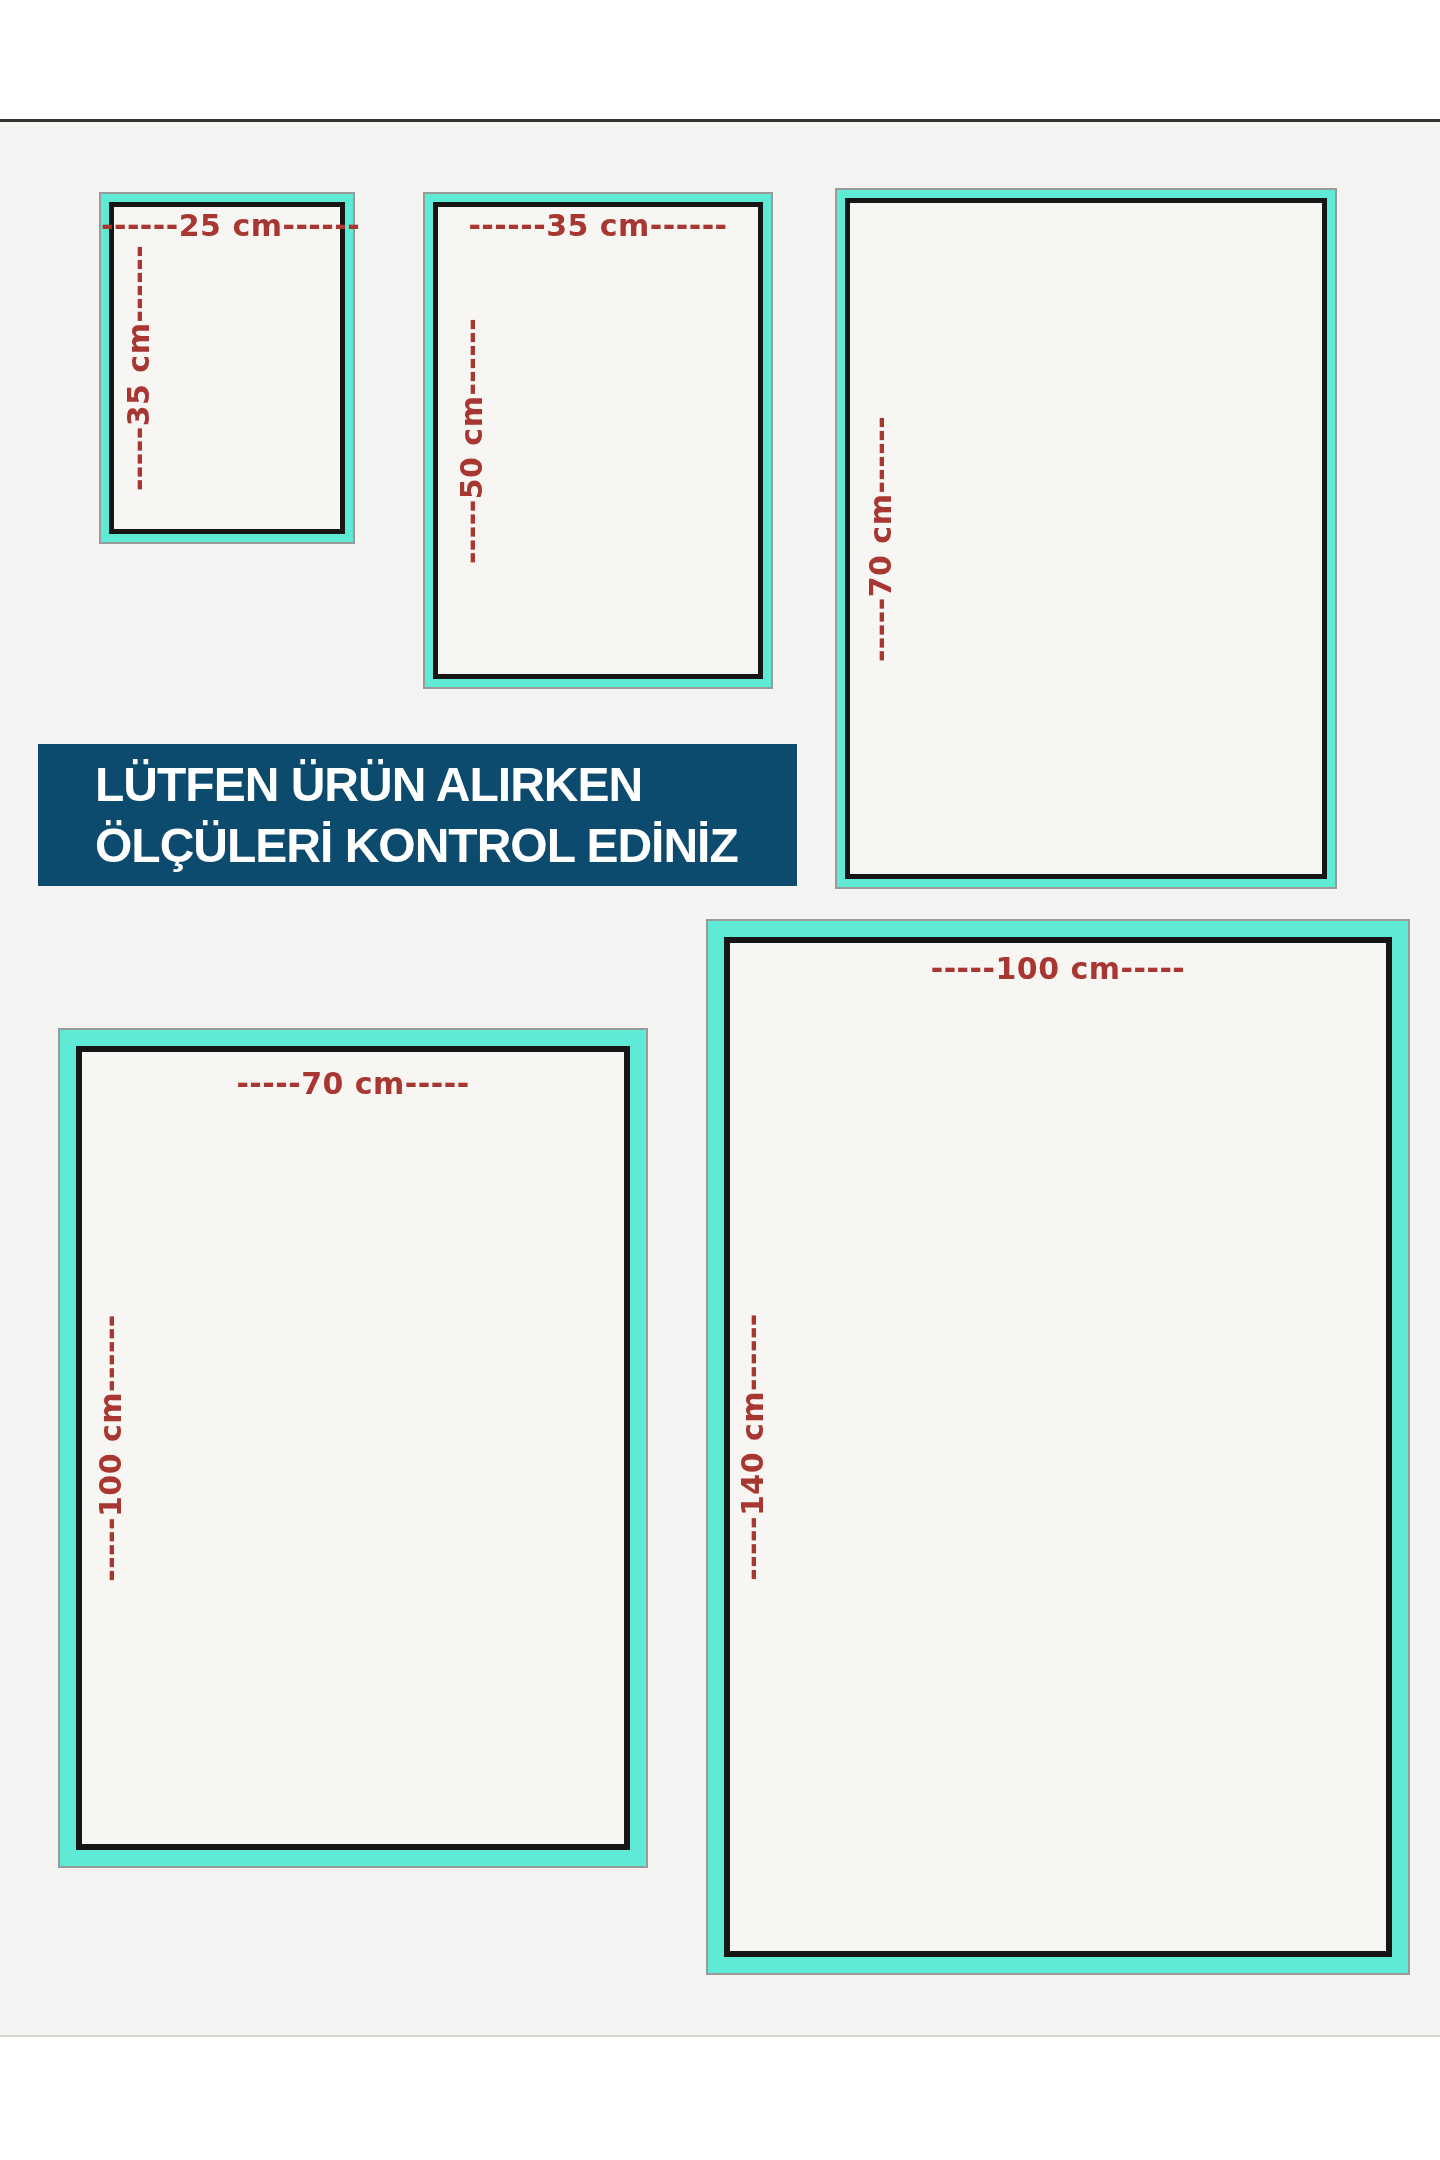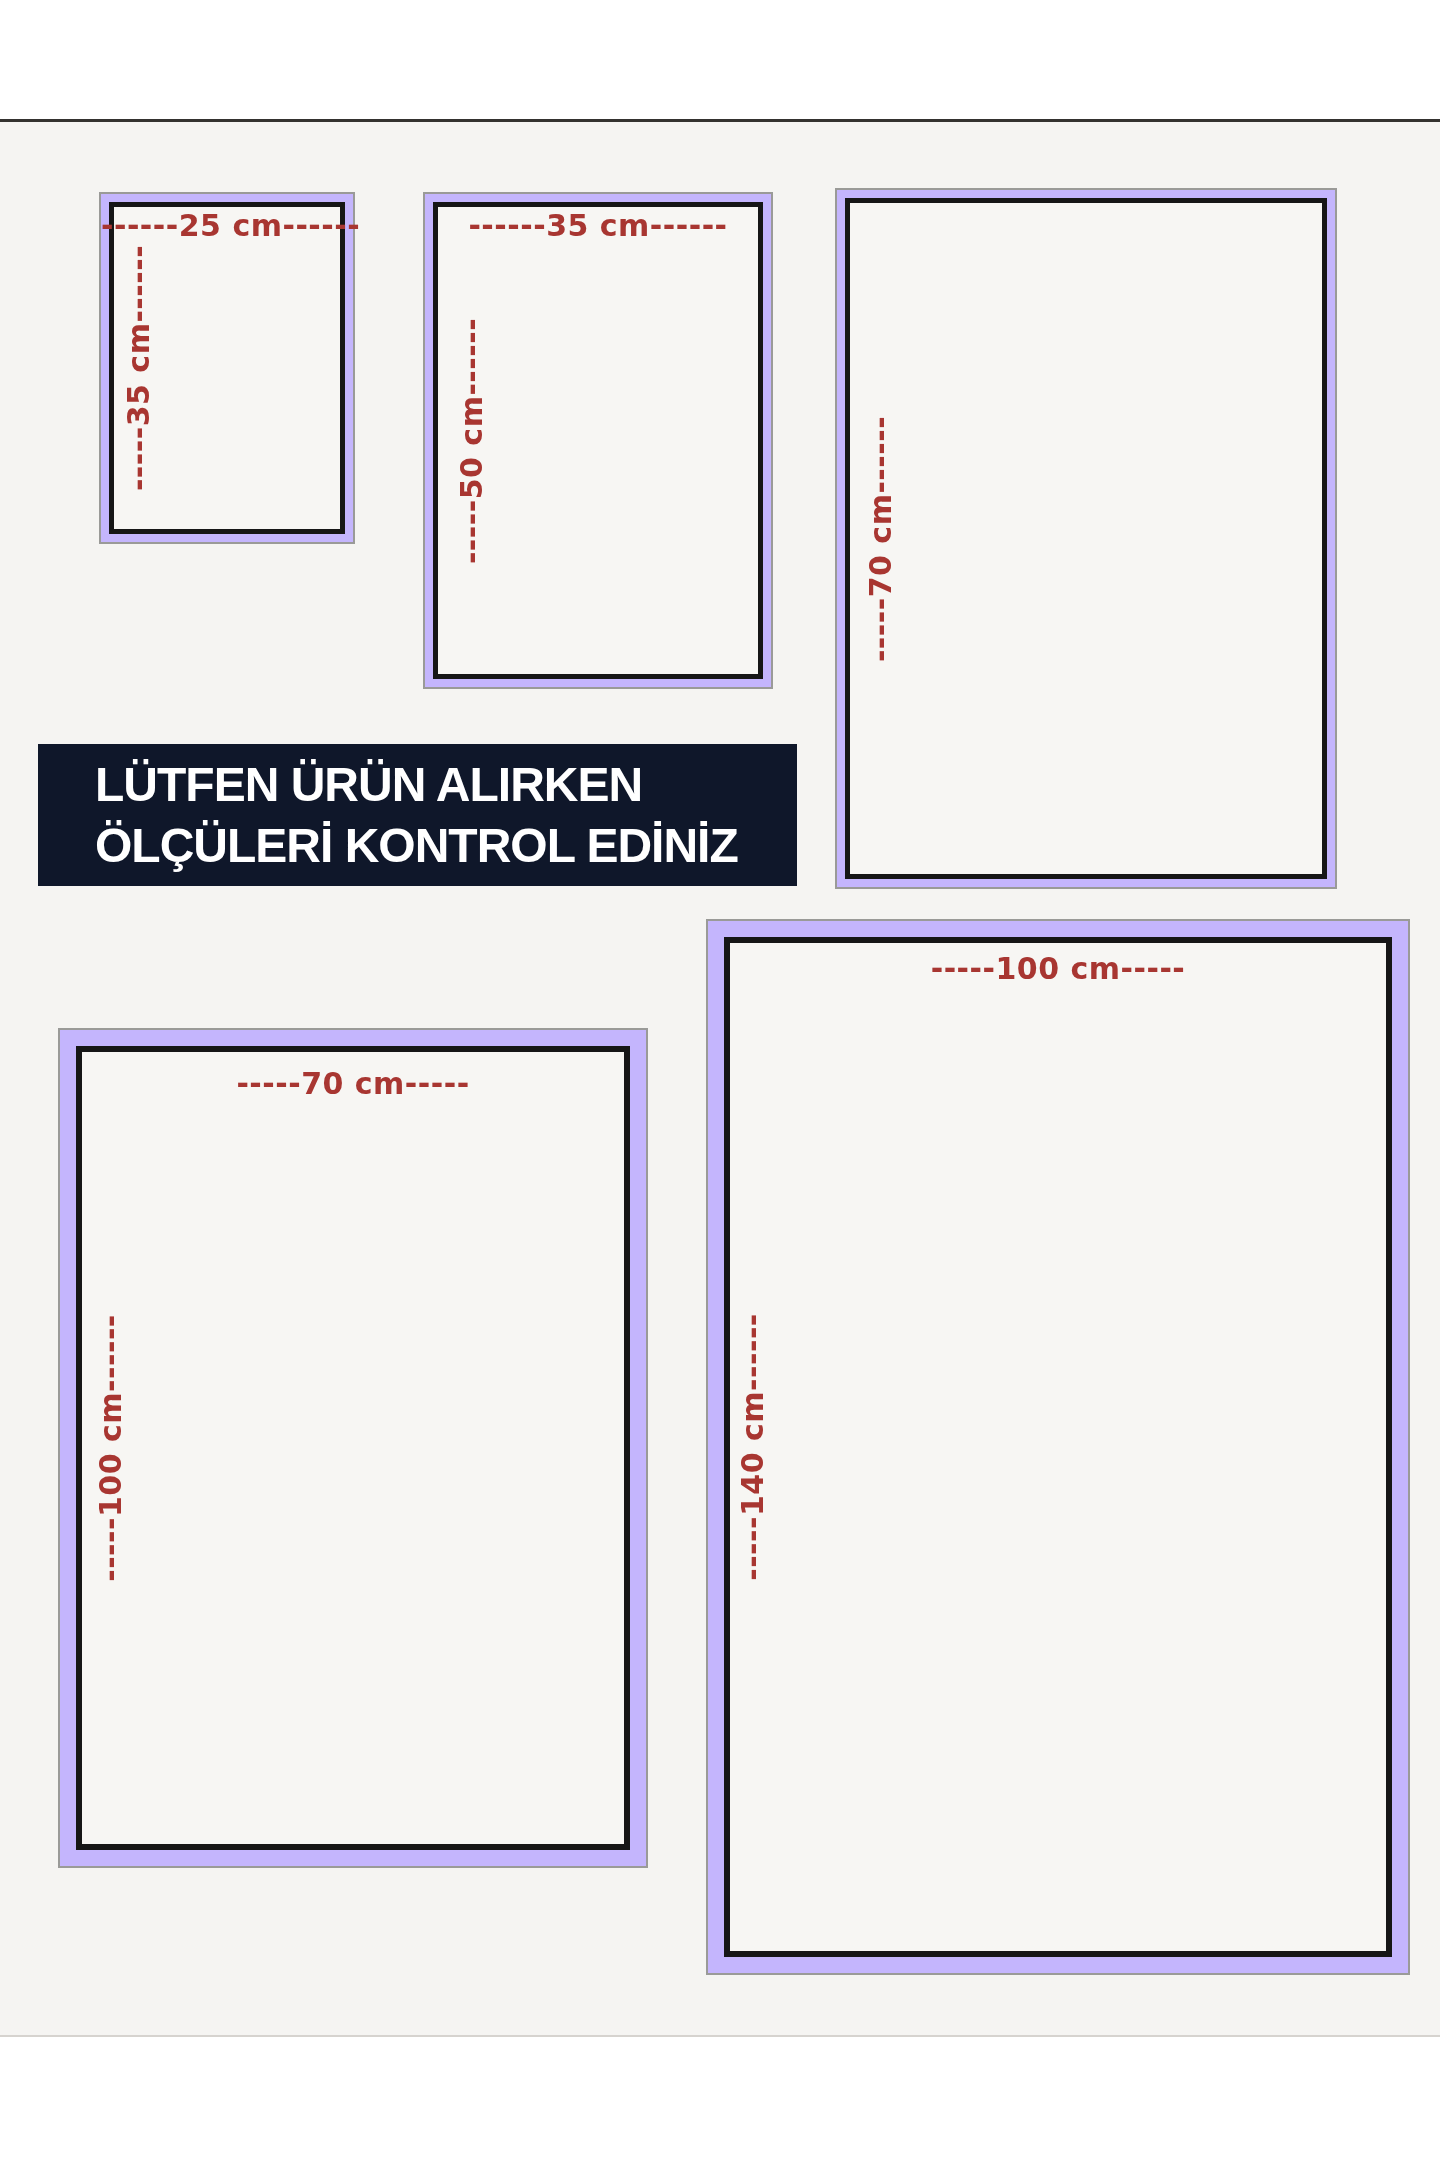--- a/index.html
+++ b/index.html
@@ -18,21 +18,21 @@
     width: 1440px; height: 1918px;
     background: #f5f4f2;
     border-top: 3px solid #34322f;
     border-bottom: 2px solid #d6d3cf;
     box-sizing: border-box;
   }
 
   
   .card {
     position: absolute;
-    background: #c4b5fd;
+    background: #5eead4;
     border: 2px solid #9a9a98;
     box-sizing: border-box;
     z-index: 2;
   }
   .frame {
     position: absolute;
     border: 5px solid #161616;
     background: #f7f6f3;
   }
   .small .frame { left: 8px; top: 8px; right: 8px; bottom: 8px; }
@@ -79,21 +79,21 @@
 
   #s5 { left: 706px; top: 919px;  width: 704px; height: 1056px; }
   #s5 .hlabel { top: 30px; }
   #s5 .vlabel { left: 44px; }
 
   
   .banner {
     position: absolute;
     left: 38px; top: 744px;
     width: 759px; height: 142px;
-    background: #0f172a;
+    background: #0c4a6e;
     color: #ffffff;
     box-sizing: border-box;
     padding-left: 57px;
     display: flex;
     flex-direction: column;
     justify-content: center;
     font-family: "Liberation Sans", sans-serif;
     font-weight: bold;
     font-size: 48px;
     letter-spacing: -1px;

